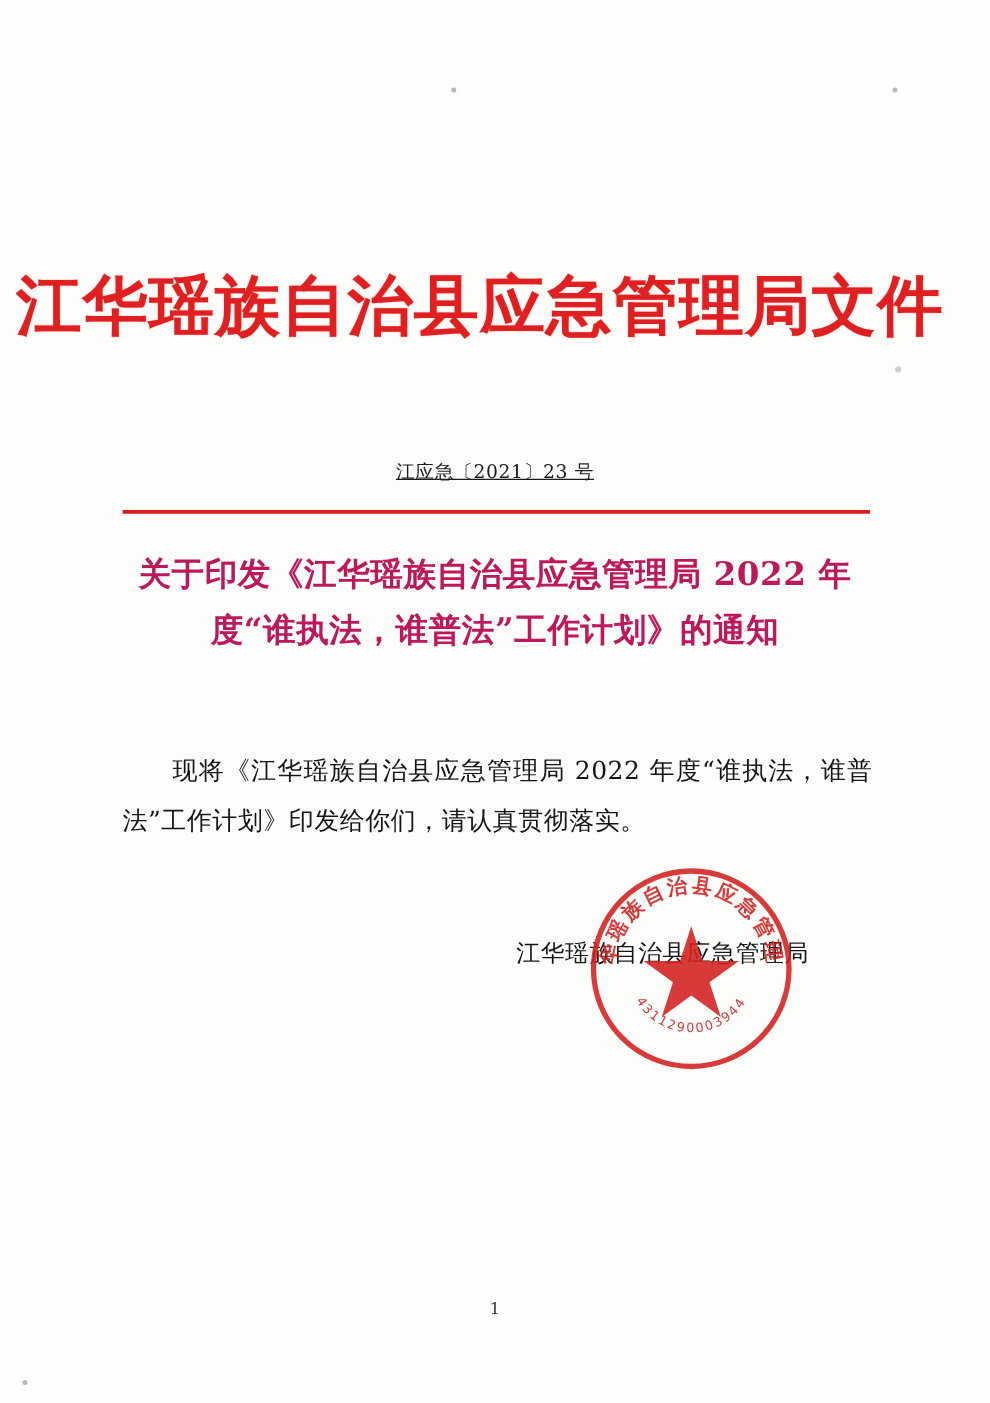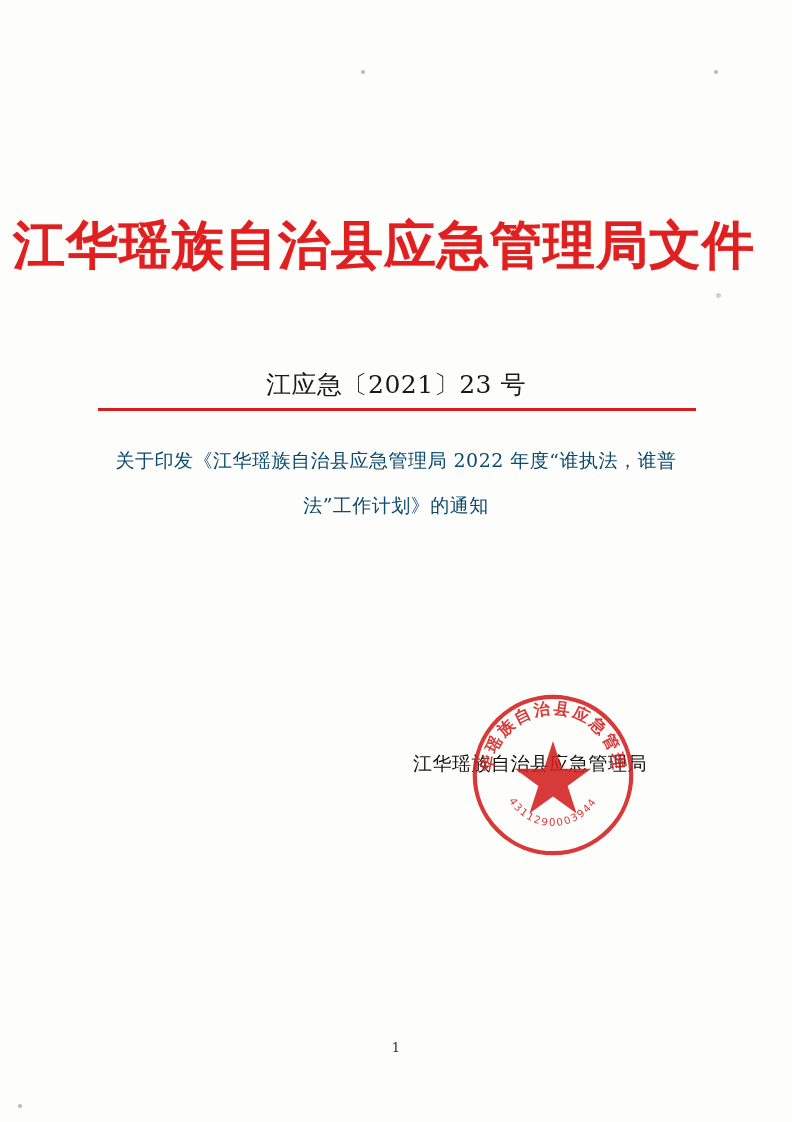--- a/index.html
+++ b/index.html
@@ -52,46 +52,47 @@
     text-shadow: 0 0 1px rgba(224,32,32,0.55);
   }
 
   
   .doc-number {
     position: absolute;
     left: 0;
     top: 368px;
     width: 792px;
     text-align: center;
-    font-size: 25px;
+    font-size: 15px;
     color: #1a1a1a;
     letter-spacing: 0.5px;
+    text-decoration: underline;
   }
 
   
   .red-rule {
     position: absolute;
     left: 98px;
     top: 408px;
     width: 598px;
     height: 3px;
     background: #d81e1e;
   }
 
   
   .doc-title {
     position: absolute;
     left: 96px;
     top: 438px;
     width: 600px;
     text-align: center;
-    font-size: 19px;
-    font-weight: normal;
+    font-size: 26px;
+    font-weight: bold;
     line-height: 45px;
-    color: #0c4a6e;
+    color: #be185d;
     letter-spacing: 0.5px;
   }
 
   
   .salutation {
     position: absolute;
     left: 98px;
     top: 552px;
     font-size: 20px;
     color: #141414;
@@ -161,20 +162,21 @@
 
   <div class="doc-header">江华瑶族自治县应急管理局文件</div>
 
   <div class="doc-number">江应急〔2021〕23 号</div>
 
   <div class="red-rule"></div>
 
   <div class="doc-title">关于印发《江华瑶族自治县应急管理局 2022 年度“谁执法，谁普法”工作计划》的通知</div>
 
 
+  <div class="body-para">现将《江华瑶族自治县应急管理局 2022 年度“谁执法，谁普法”工作计划》印发给你们，请认真贯彻落实。</div>
 
   <div class="signature">
     <div>江华瑶族自治县应急管理局</div>
   </div>
 
   <svg class="seal" viewBox="0 0 200 200">
     <defs>
       <path id="sealArcTop" d="M 28,100 A 72,72 0 0 1 172,100"></path>
       <path id="sealArcBottom" d="M 40,100 A 60,60 0 0 0 160,100"></path>
     </defs>

